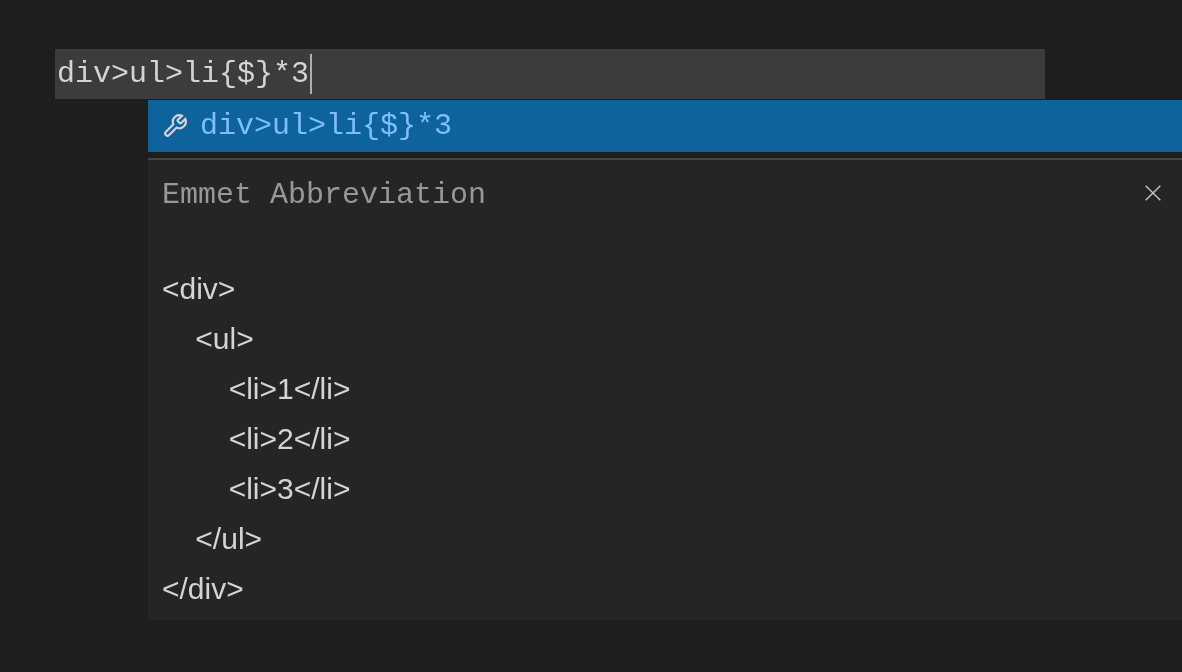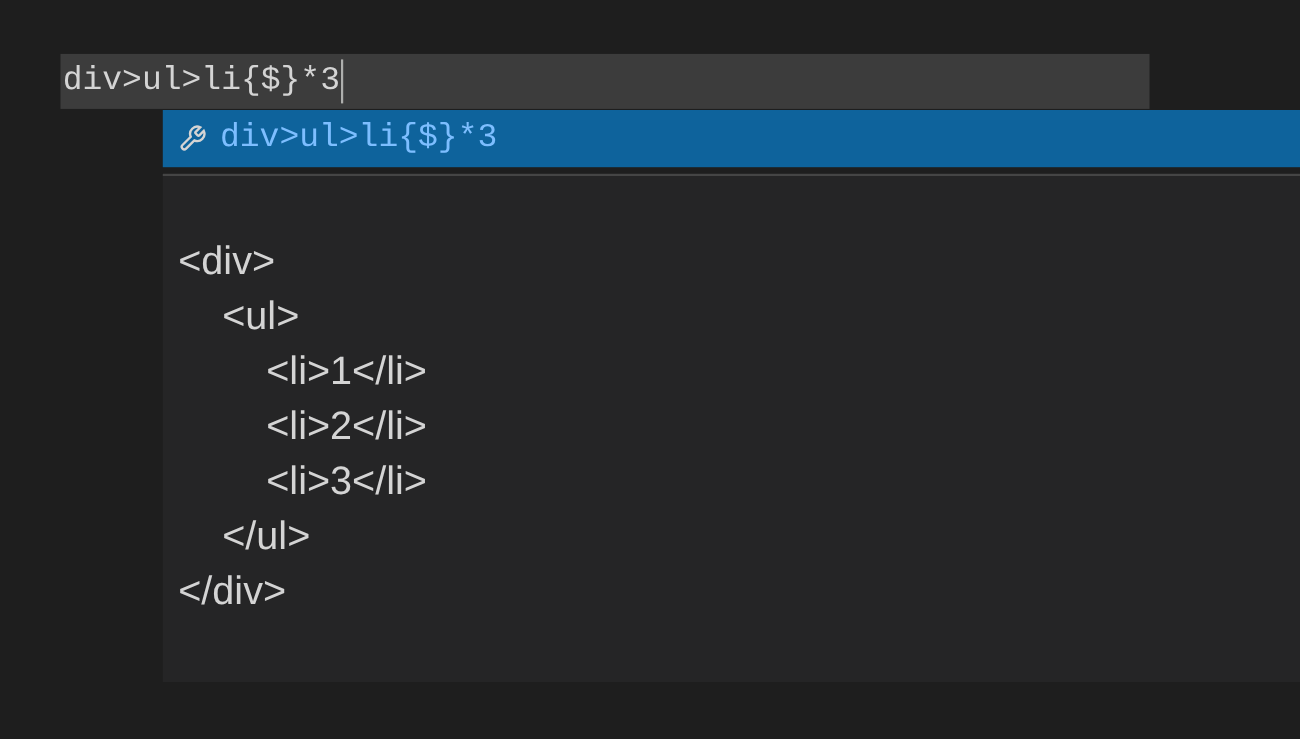--- a/index.html
+++ b/index.html
@@ -100,21 +100,21 @@
     
     .close-icon {
       width: 22px;
       height: 22px;
       cursor: pointer;
       margin-top: 4px;
     }
     
     .doc-content {
       color: #d4d4d4;
-      font-size: 36px;
+      font-size: 30px;
       font-family: 'Segoe UI', Arial, sans-serif;
       line-height: 50px;
       padding: 52px 14px 14px 14px;
       white-space: pre;
     }
   </style>
 </head>
 <body>
 
 <div class="editor-input">
@@ -125,20 +125,29 @@
 <div class="suggestion-row">
   <span class="wrench-icon">
     <svg viewBox="0 0 24 24" fill="none" stroke="#d4d4d4" stroke-width="2">
       <path d="M14.7 6.3a1 1 0 0 0 0 1.4l1.6 1.6a1 1 0 0 0 1.4 0l3.77-3.77a6 6 0 0 1-7.94 7.94l-6.91 6.91a2.12 2.12 0 0 1-3-3l6.91-6.91a6 6 0 0 1 7.94-7.94l-3.76 3.76z"></path>
     </svg>
   </span>
   <span class="suggestion-text">div&gt;ul&gt;li{$}*3</span>
 </div>
 
 <div class="documentation-panel">
+  <div class="doc-header">
+    <span class="doc-title">Emmet Abbreviation</span>
+    <span class="close-icon">
+      <svg viewBox="0 0 24 24" fill="none" stroke="#c5c5c5" stroke-width="1.5">
+        <line x1="4" y1="4" x2="20" y2="20"></line>
+        <line x1="20" y1="4" x2="4" y2="20"></line>
+      </svg>
+    </span>
+  </div>
   <div class="doc-content" id="doc-content">&lt;div&gt;
     &lt;ul&gt;
         &lt;li&gt;1&lt;/li&gt;
         &lt;li&gt;2&lt;/li&gt;
         &lt;li&gt;3&lt;/li&gt;
     &lt;/ul&gt;
 &lt;/div&gt;</div>
 </div>
 
 </body></html>

